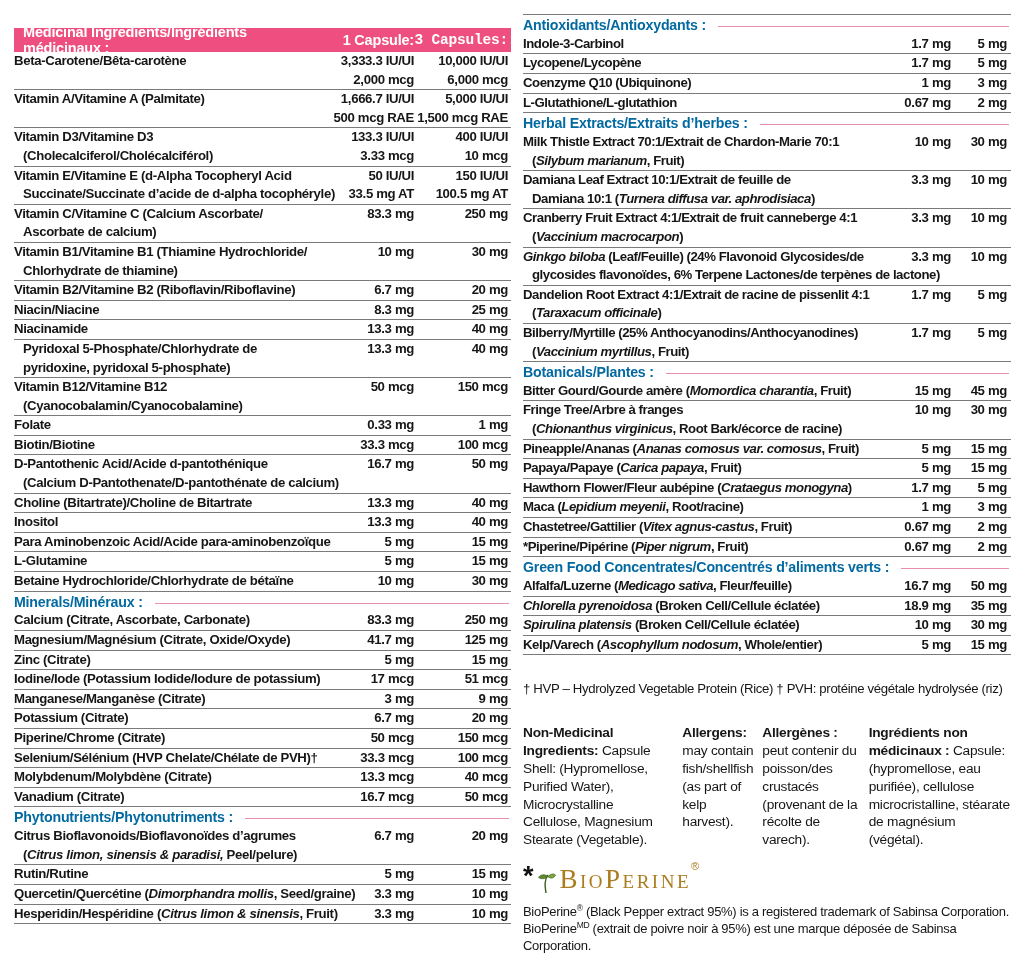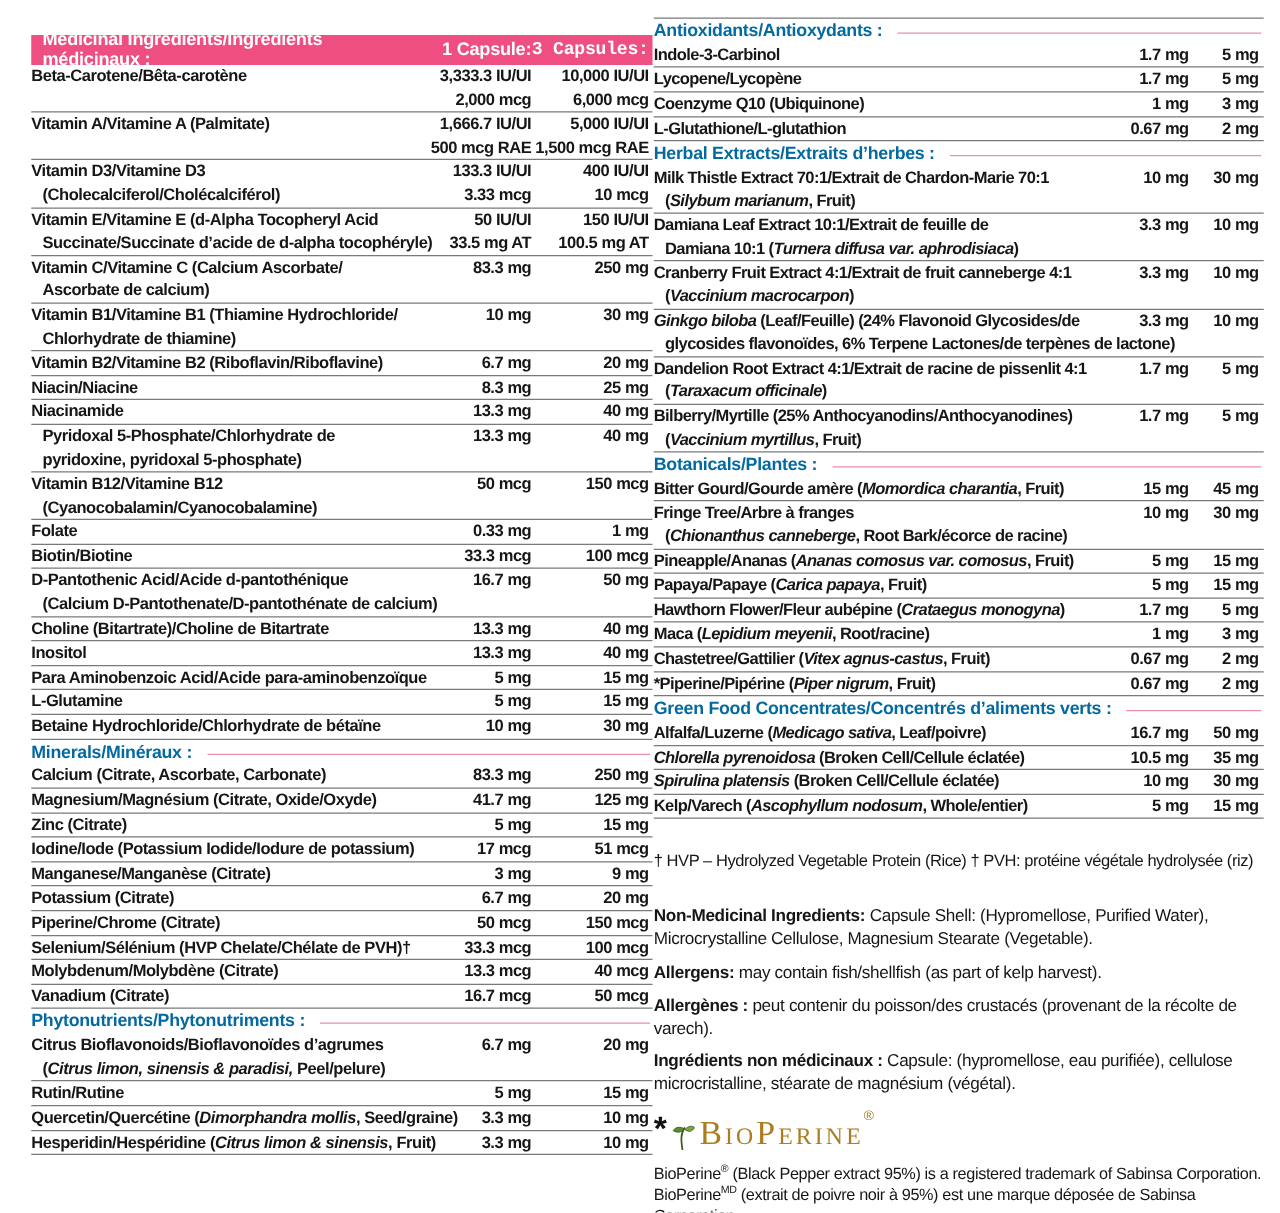--- a/index.html
+++ b/index.html
@@ -1,38 +1,38 @@
 <!DOCTYPE html>
 <html><head>
 <meta charset="utf-8">
 <style>
   html,body{margin:0;padding:0;background:#ffffff;}
   body{width:1024px;height:970px;position:relative;font-family:"Liberation Sans",sans-serif;color:#161616;overflow:hidden;}
   #panel{position:absolute;inset:0;background:#fff;}
-  #left-col{position:absolute;left:25px;top:28px;width:497px;}
+  #left-col{position:absolute;left:14px;top:28px;width:497px;}
   #right-col{position:absolute;left:523px;top:14px;width:488px;border-top:1px solid #7a7a7a;}
   .bar{display:flex;align-items:center;background:#ee4f80;color:#fff;font-weight:bold;font-size:14.5px;height:24px;letter-spacing:-0.2px;}
   .bar .t{flex:1;padding-left:9px;}
   .bar .c1{width:95px;text-align:right;flex-shrink:0;}
   .bar .c2{width:97px;text-align:right;flex-shrink:0;box-sizing:border-box;padding-right:3px;font-family:Liberation Mono, monospace;}
   .row{display:flex;align-items:flex-start;border-bottom:1px solid #7a7a7a;font-size:13.2px;line-height:18.6px;letter-spacing:-0.35px;font-weight:bold;}
   .name{width:305px;flex-shrink:0;}
   #right-col .name{width:356px;letter-spacing:-0.45px;}
   .nline{white-space:nowrap;}
   .cont{padding-left:9px;}
   .val{width:95px;text-align:right;flex-shrink:0;}
   .val2{width:97px;box-sizing:border-box;padding-right:3px;}
   #right-col .val{width:72px;}
   #right-col .val2{width:60px;padding-right:4px;}
   .heading{display:flex;font-weight:bold;color:#0369a1;font-size:14.2px;line-height:18.8px;letter-spacing:-0.2px;margin:1px 0 0;}
   .hrule{flex:1;height:0;border-top:1.5px solid #e98fab;margin:10px 2px 0 12px;}
   .it{font-style:italic;}
   .sup{font-size:8.5px;vertical-align:super;line-height:0;}
   #footnote{margin-top:25px;font-size:13.2px;line-height:17px;letter-spacing:-0.35px;}
-  #paragraphs{margin-top:27px;display:flex;flex-direction:column;gap:9px;font-size:13.7px;line-height:17.8px;letter-spacing:-0.25px;}
+  #paragraphs{margin-top:27px;display:flex;gap:9px;font-size:13.7px;line-height:17.8px;letter-spacing:-0.25px;}
   .lead{font-weight:bold;}
   #bioperine{margin-top:17px;}
   .bp-head{display:flex;align-items:flex-start;height:32px;}
   .bp-star{font-size:27px;font-weight:bold;line-height:20px;margin-right:1px;color:#111;}
   .bp-leaf{margin-top:6px;margin-right:3px;}
   .bp-name{font-family:"Liberation Serif",serif;font-variant:small-caps;font-size:27px;line-height:26px;color:#ab7d1e;letter-spacing:2.5px;}
   .bp-reg{font-size:11px;color:#ab7d1e;vertical-align:super;line-height:0;}
   #trademark{margin-top:5px;font-size:13px;line-height:17px;letter-spacing:-0.3px;}
 </style>
 </head>
@@ -574,21 +574,21 @@
           <div class="val">
             <div class="vline">15 mg</div>
           </div>
           <div class="val val2">
             <div class="vline">45 mg</div>
           </div>
         </div>
         <div class="row">
           <div class="name">
             <div class="nline"><span>Fringe Tree/Arbre à franges</span></div>
-            <div class="nline cont"><span>(</span><span class="it">Chionanthus canneberge</span><span>, Root Bark/écorce de racine)</span></div>
+            <div class="nline cont"><span>(</span><span class="it">Chionanthus virginicus</span><span>, Root Bark/écorce de racine)</span></div>
           </div>
           <div class="val">
             <div class="vline">10 mg</div>
           </div>
           <div class="val val2">
             <div class="vline">30 mg</div>
           </div>
         </div>
         <div class="row">
           <div class="name">
@@ -655,35 +655,35 @@
           <div class="val val2">
             <div class="vline">2 mg</div>
           </div>
         </div>
         <div class="heading">
           <div class="htxt">Green Food Concentrates/Concentrés d’aliments verts :</div>
           <div class="hrule"></div>
         </div>
         <div class="row">
           <div class="name">
-            <div class="nline"><span>Alfalfa/Luzerne (</span><span class="it">Medicago sativa</span><span>, Leaf/poivre)</span></div>
+            <div class="nline"><span>Alfalfa/Luzerne (</span><span class="it">Medicago sativa</span><span>, Fleur/feuille)</span></div>
           </div>
           <div class="val">
             <div class="vline">16.7 mg</div>
           </div>
           <div class="val val2">
             <div class="vline">50 mg</div>
           </div>
         </div>
         <div class="row">
           <div class="name">
             <div class="nline"><span class="it">Chlorella pyrenoidosa</span><span> (Broken Cell/Cellule éclatée)</span></div>
           </div>
           <div class="val">
-            <div class="vline">10.5 mg</div>
+            <div class="vline">18.9 mg</div>
           </div>
           <div class="val val2">
             <div class="vline">35 mg</div>
           </div>
         </div>
         <div class="row">
           <div class="name">
             <div class="nline"><span class="it">Spirulina platensis</span><span> (Broken Cell/Cellule éclatée)</span></div>
           </div>
           <div class="val">

